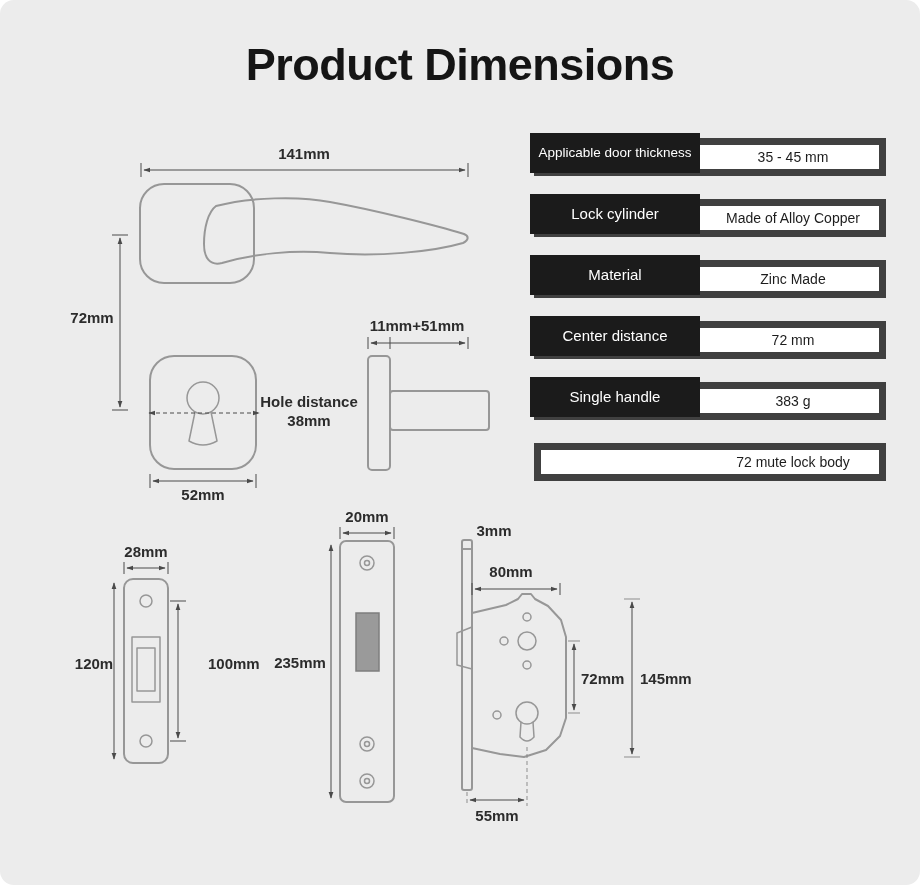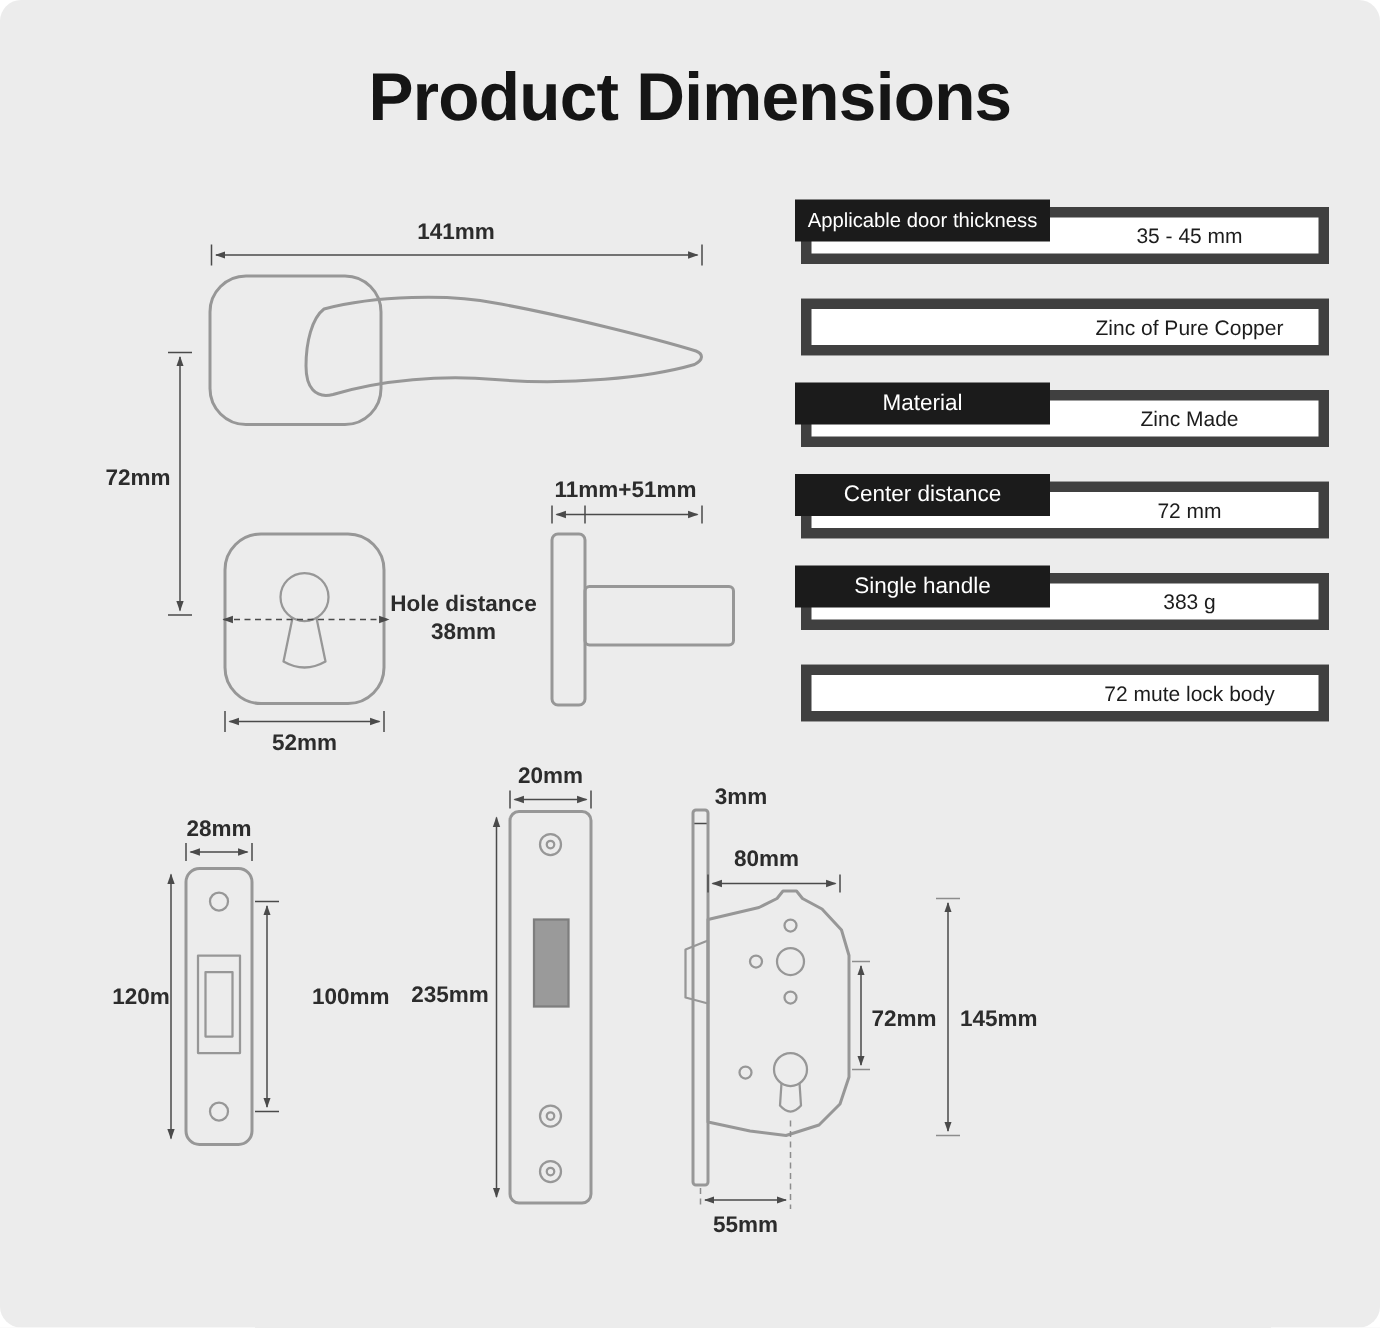--- a/index.html
+++ b/index.html
@@ -11,21 +11,21 @@
   .shape{stroke:#979797;stroke-width:2;fill:none;stroke-linejoin:round;stroke-linecap:round;}
   .shape-thin{stroke:#979797;stroke-width:1.5;fill:none;stroke-linejoin:round;}
   .dim{stroke:#4a4a4a;stroke-width:1;fill:none;}
   .ext{stroke:#8d8d8d;stroke-width:1;fill:none;}
   .specs{position:absolute;left:530px;top:133px;width:356px;}
   .spec-row{position:relative;height:40px;margin-bottom:21px;}
   .spec-value-box{position:absolute;left:4px;right:0;top:5px;bottom:-3px;background:#ffffff;
                   border:7px solid #404040;display:flex;align-items:center;justify-content:center;
                   padding-left:166px;box-sizing:border-box;}
   .spec-value{font-size:14px;color:#1c1c1c;}
-  .spec-label{position:absolute;left:0;top:0;width:170px;height:28px;background:#1b1b1b;color:#ffffff;
+  .spec-label{position:absolute;left:0;top:0;width:170px;height:40px;background:#1b1b1b;color:#ffffff;
               display:flex;align-items:center;justify-content:center;text-align:center;
               font-size:15px;line-height:1.15;padding:0 6px;box-sizing:border-box;}
   .spec-row:first-child .spec-label{font-size:13.5px;}
 </style>
 </head>
 <body>
 
 <div class="page">
 
   <h1 class="title">Product Dimensions</h1>
@@ -133,22 +133,23 @@
 
   <div class="specs">
     <div class="spec-row">
       <div class="spec-value-box">
         <span class="spec-value">35 - 45 mm</span>
       </div>
       <div class="spec-label">Applicable door thickness</div>
     </div>
     <div class="spec-row">
       <div class="spec-value-box">
-        <span class="spec-value">Zinc of Pure Copper</span>
+        <span class="spec-value">Made of Alloy Copper</span>
       </div>
+      <div class="spec-label">Lock cylinder</div>
     </div>
     <div class="spec-row">
       <div class="spec-value-box">
         <span class="spec-value">Zinc Made</span>
       </div>
       <div class="spec-label">Material</div>
     </div>
     <div class="spec-row">
       <div class="spec-value-box">
         <span class="spec-value">72 mm</span>

